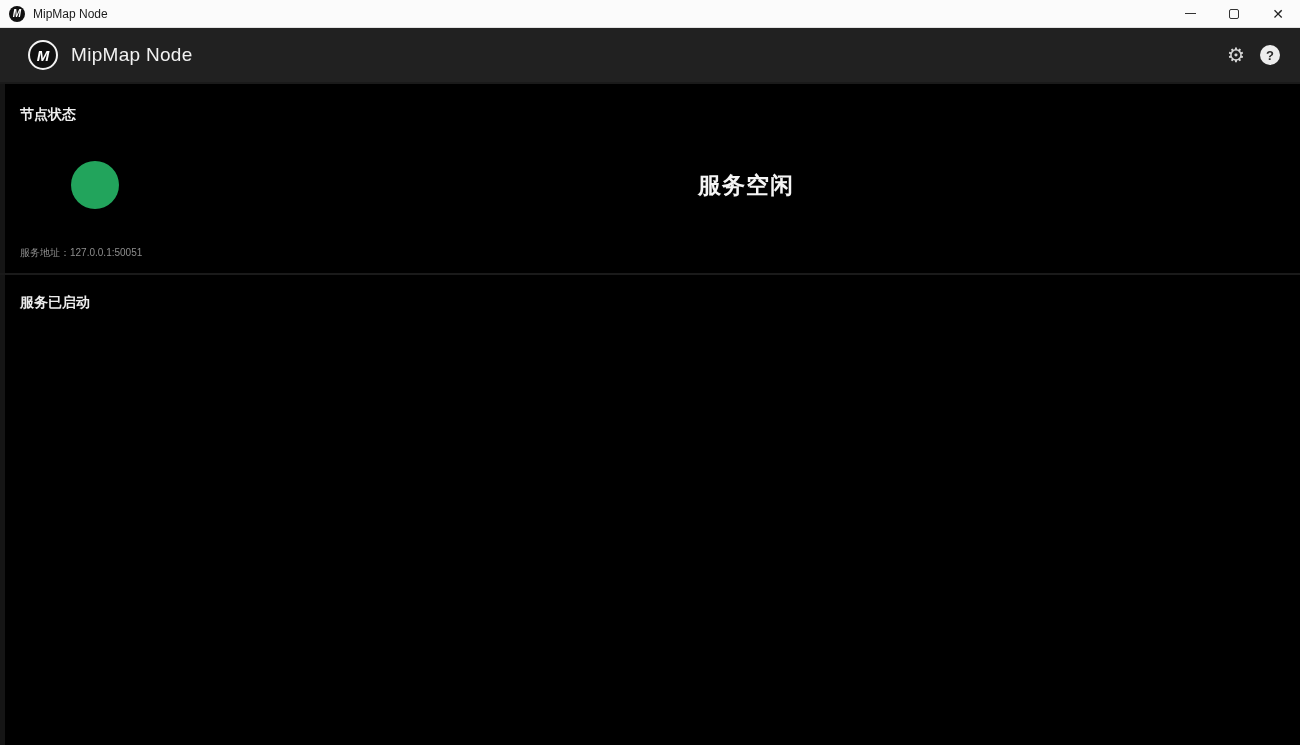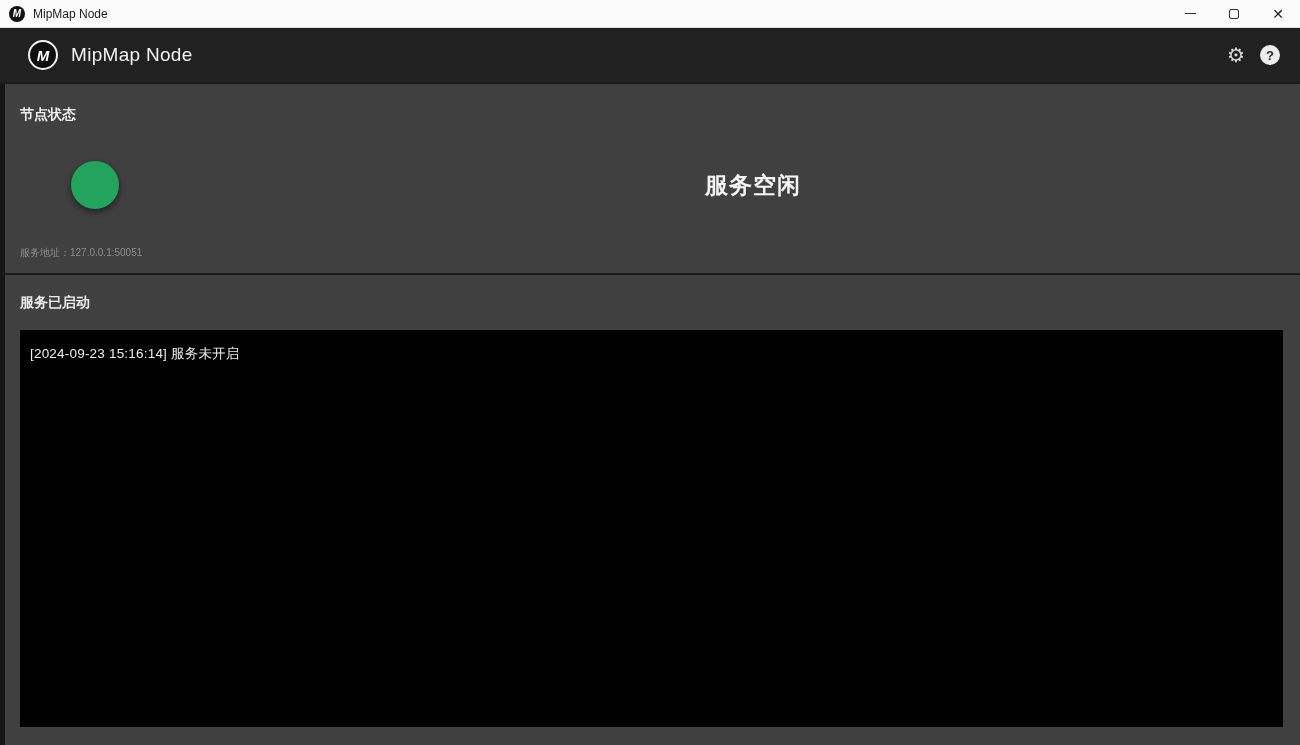--- a/index.html
+++ b/index.html
@@ -66,21 +66,21 @@
     width: 20px; height: 20px; border-radius: 50%;
     background: #ededed; color: #2a2a2a;
     display: flex; align-items: center; justify-content: center;
     font-size: 13px; font-weight: bold; line-height: 1;
     cursor: pointer;
   }
 
   
   .content {
     position: absolute; top: 84px; left: 0; width: 1300px; height: 661px;
-    background: #404040;
+    background: #000000;
   }
   .left-edge {
     position: absolute; left: 0; top: 0; width: 5px; height: 661px;
     background: #151515;
   }
   .section-title {
     position: absolute; left: 20px;
     font-size: 14px; font-weight: bold; color: #ececec;
   }
   .node-status-title { top: 22px; }
@@ -88,21 +88,20 @@
 
   .status-dot {
     position: absolute; left: 71px; top: 77px;
     width: 48px; height: 48px; border-radius: 50%;
     box-shadow: 0 3px 7px rgba(0,0,0,0.5);
   }
   .status-text {
     position: absolute; left: 698px; top: 86px;
     font-size: 23px; font-weight: bold; color: #f5f5f5;
     letter-spacing: 1px;
-    margin-left: 7px;
   }
   .address {
     position: absolute; left: 20px; top: 162px;
     font-size: 10px; color: #8d8d8d;
   }
   .divider {
     position: absolute; left: 0; top: 189px; width: 1300px; height: 2px;
     background: #1a1a1a;
   }
 
@@ -158,15 +157,14 @@
 
   <div class="status-text">服务空闲</div>
 
   <div class="address">服务地址：127.0.0.1:50051</div>
 
   <div class="divider"></div>
 
   <div class="section-title log-title">服务已启动</div>
 
   <div class="log-box">
-    <div class="log-line">[2024-09-23 15:16:14] 服务未开启</div>
   </div>
 </div>
 
 </body></html>

